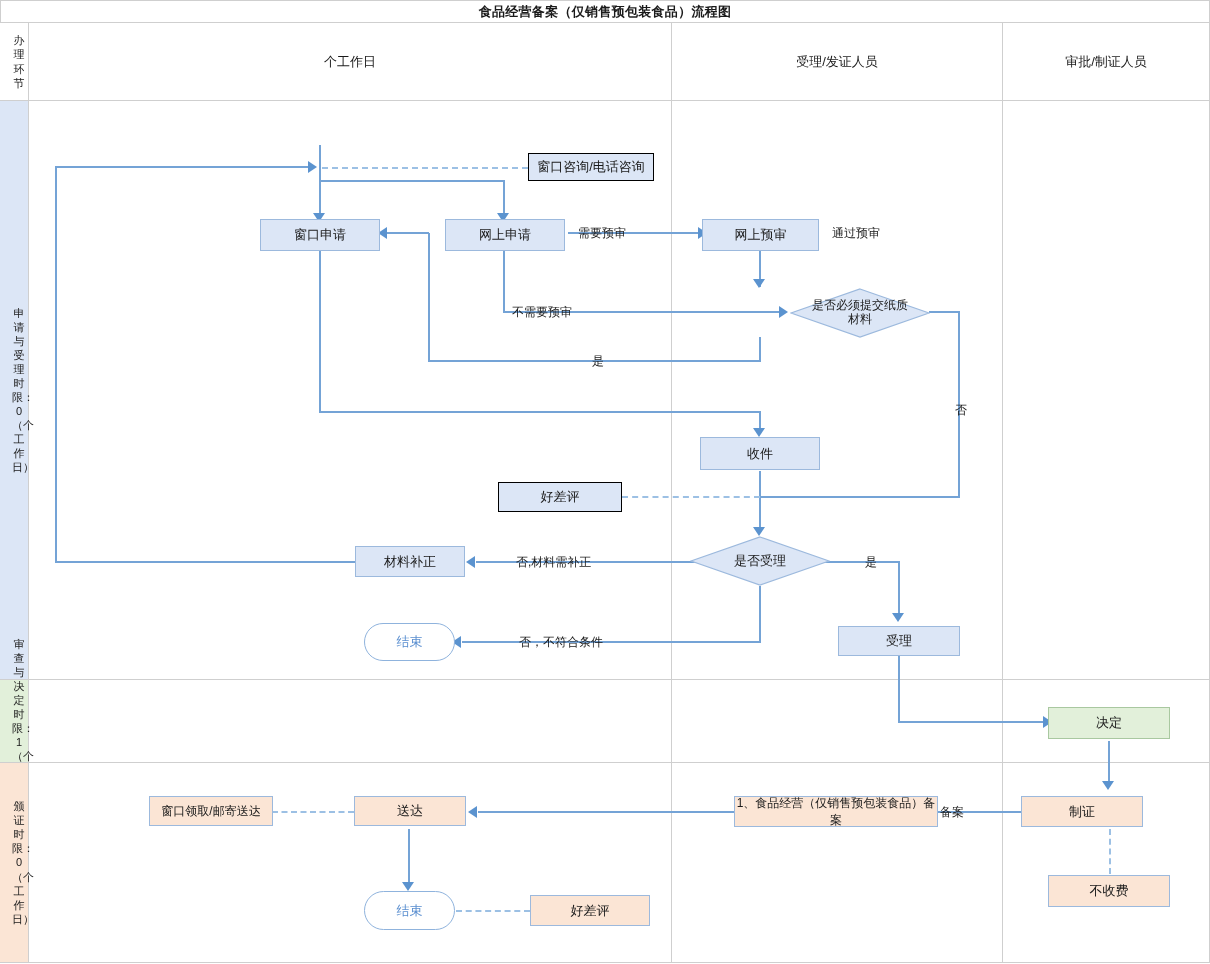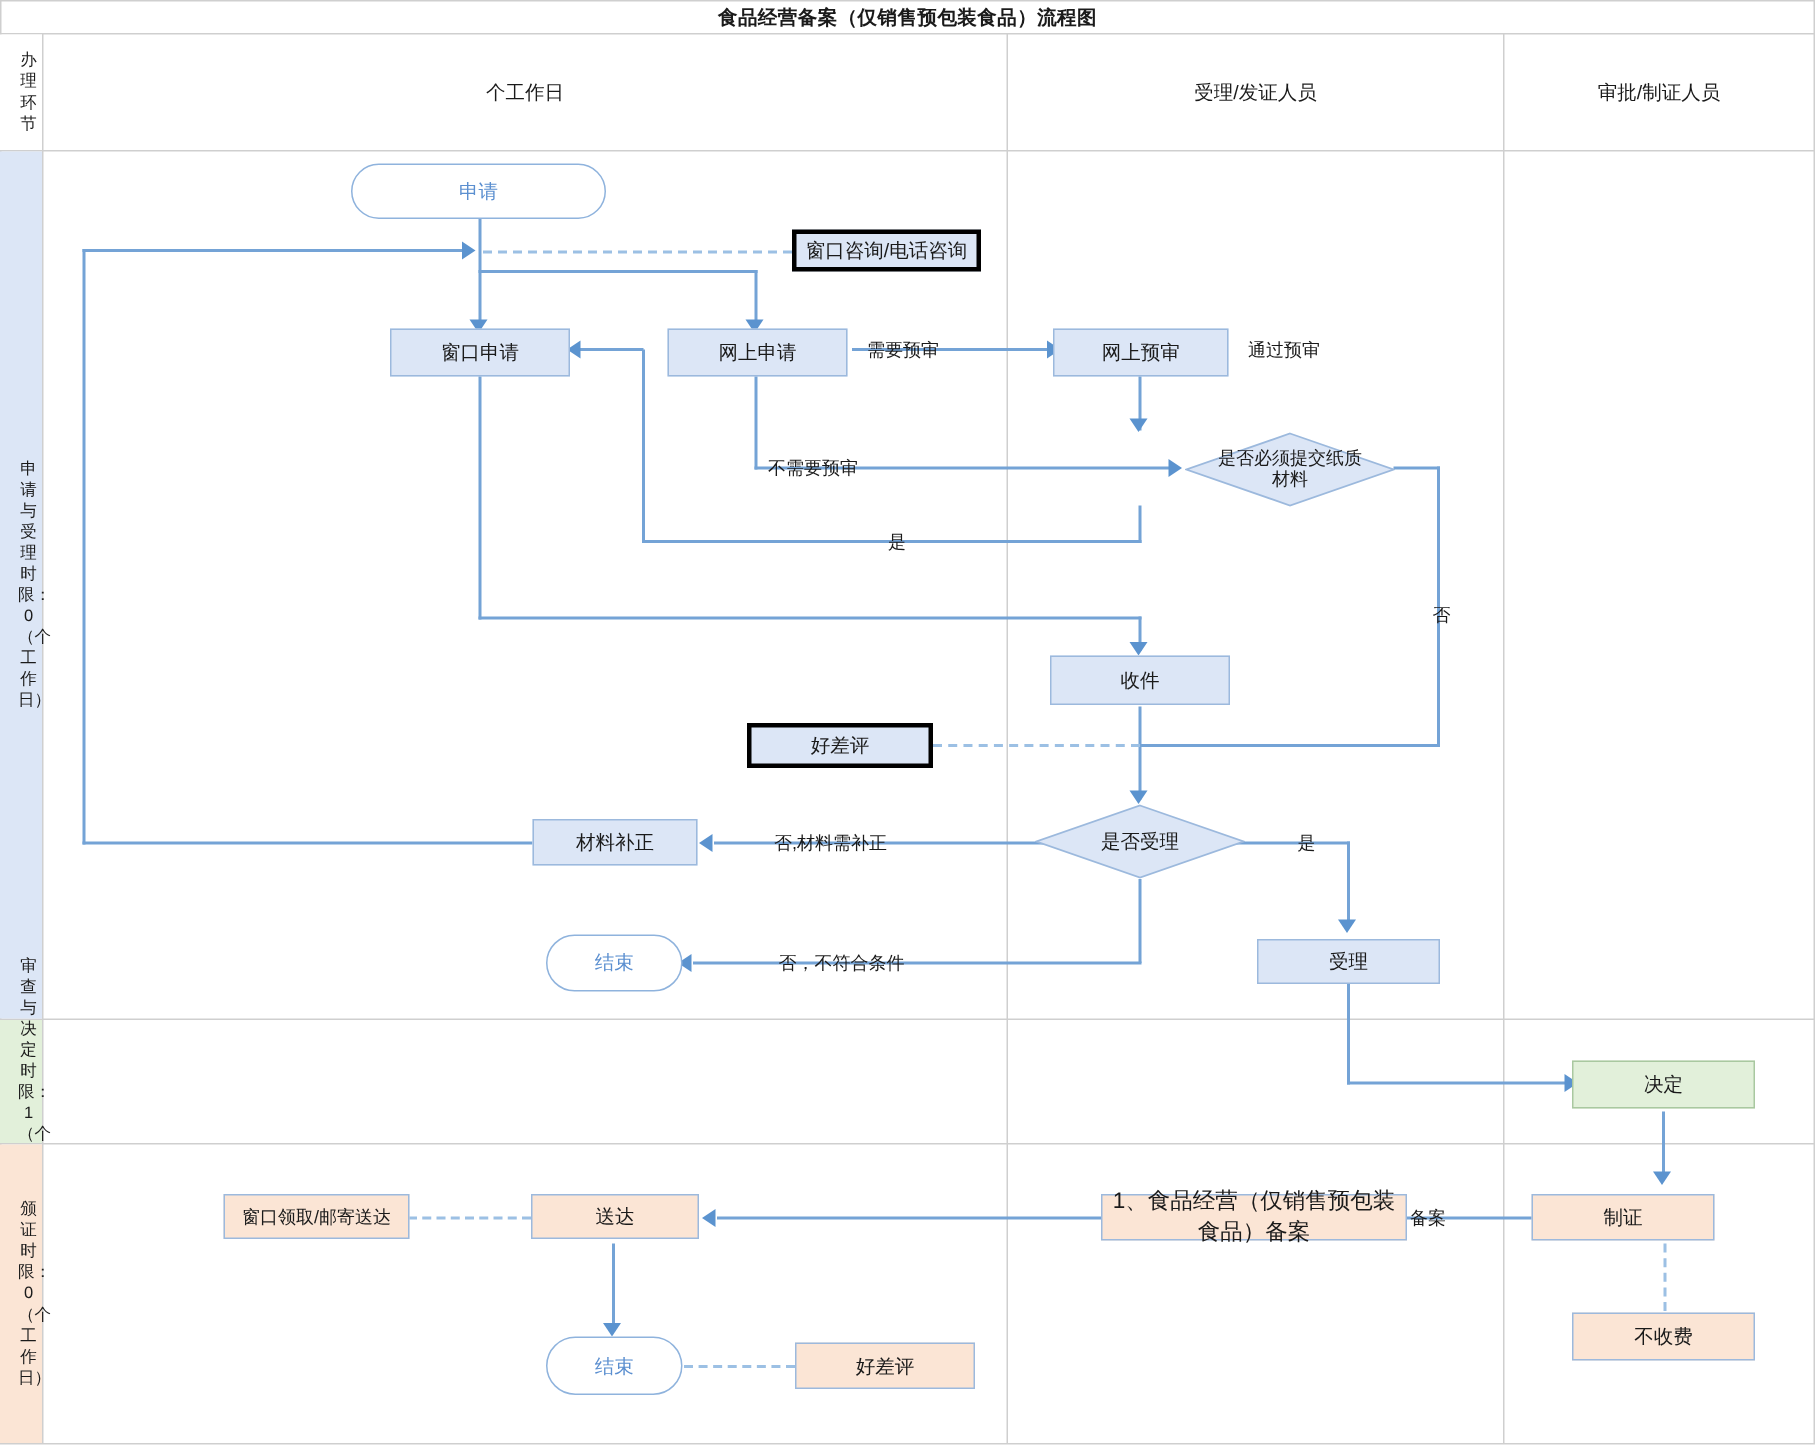--- a/index.html
+++ b/index.html
@@ -29,21 +29,21 @@
   .vc-green{background:#e2f0da;}
   .vc-orange{background:#fbe5d5;}
 
   
   .node{position:absolute;box-sizing:border-box;display:flex;align-items:center;
         justify-content:center;text-align:center;font-size:13px;line-height:1.35;z-index:4;}
   .n-proc{background:#dce6f6;border:1px solid #9cb9dd;color:#1a1a1a;}
   .n-proc-green{background:#e2f0da;border:1px solid #a9c8a0;color:#1a1a1a;}
   .n-proc-orange{background:#fbe5d5;border:1px solid #9cb9dd;color:#1a1a1a;}
   .n-term{background:#fff;border:1px solid #8fb3dd;border-radius:22px;color:#5b8fd0;}
-  .n-note{background:#dce6f6;border:3px solid #000000;color:#1a1a1a;}
+  .n-note{background:#dce6f6;border:1px solid #000000;color:#1a1a1a;}
   .n-note-orange{background:#fbe5d5;border:1px solid #9cb9dd;color:#1a1a1a;}
   .n-diamond{color:#1a1a1a;background:transparent;border:0;}
   .n-diamond .dshape{position:absolute;inset:0;z-index:-1;}
   .n-diamond .dtext{position:relative;z-index:1;}
 
   
   .seg{position:absolute;background:#74a3d6;z-index:2;}
   .seg.h{height:2px;}
   .seg.v{width:2px;}
   .dash{position:absolute;z-index:2;}
@@ -171,21 +171,20 @@
   <div class="elabel" style="left:578px;top:225px;">需要预审</div>
   <div class="elabel" style="left:512px;top:304px;">不需要预审</div>
   <div class="elabel" style="left:832px;top:225px;">通过预审</div>
   <div class="elabel" style="left:592px;top:353px;">是</div>
   <div class="elabel vert" style="left:952px;top:395px;">否</div>
   <div class="elabel" style="left:865px;top:554px;">是</div>
   <div class="elabel" style="left:516px;top:554px;">否,材料需补正</div>
   <div class="elabel" style="left:519px;top:634px;">否，不符合条件</div>
   <div class="elabel" style="left:940px;top:804px;">备案</div>
 
-  <div class="node n-term" style="left:234px;top:109px;width:170px;height:37px;">申请</div>
 
   <div class="node n-note" style="left:528px;top:153px;width:126px;height:28px;">窗口咨询/电话咨询</div>
 
   <div class="node n-proc" style="left:260px;top:219px;width:120px;height:32px;">窗口申请</div>
 
   <div class="node n-proc" style="left:445px;top:219px;width:120px;height:32px;">网上申请</div>
 
   <div class="node n-proc" style="left:702px;top:219px;width:117px;height:32px;font-family:Liberation Serif, serif;">网上预审</div>
 
   <div class="node n-diamond" style="left:790px;top:288px;width:140px;height:50px;">
@@ -211,21 +210,21 @@
   <div class="node n-term" style="left:364px;top:623px;width:91px;height:38px;">结束</div>
 
   <div class="node n-proc" style="left:838px;top:626px;width:122px;height:30px;">受理</div>
 
   <div class="node n-proc-green" style="left:1048px;top:707px;width:122px;height:32px;">决定</div>
 
   <div class="node n-proc-orange" style="left:1021px;top:796px;width:122px;height:31px;">制证</div>
 
   <div class="node n-note-orange" style="left:1048px;top:875px;width:122px;height:32px;">不收费</div>
 
-  <div class="node n-note-orange" style="left:734px;top:796px;width:204px;height:31px;font-size:15px;">1、食品经营（仅销售预包装食品）备案</div>
+  <div class="node n-note-orange" style="left:734px;top:796px;width:204px;height:31px;font-size:12px;">1、食品经营（仅销售预包装食品）备案</div>
 
   <div class="node n-proc-orange" style="left:354px;top:796px;width:112px;height:30px;">送达</div>
 
   <div class="node n-note-orange" style="left:149px;top:796px;width:124px;height:30px;font-size:12px;">窗口领取/邮寄送达</div>
 
   <div class="node n-term" style="left:364px;top:891px;width:91px;height:39px;">结束</div>
 
   <div class="node n-note-orange" style="left:530px;top:895px;width:120px;height:31px;">好差评</div>
 
 </div>

